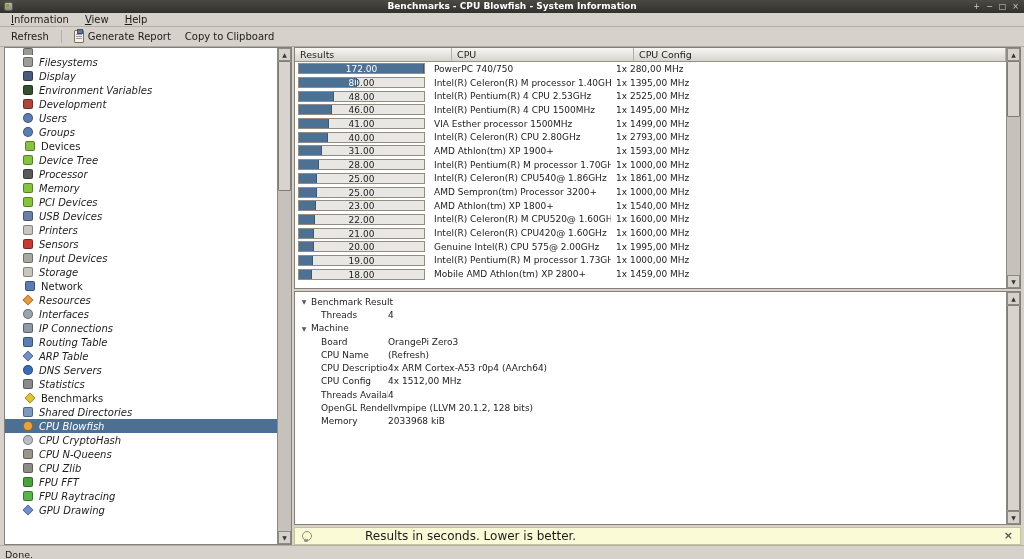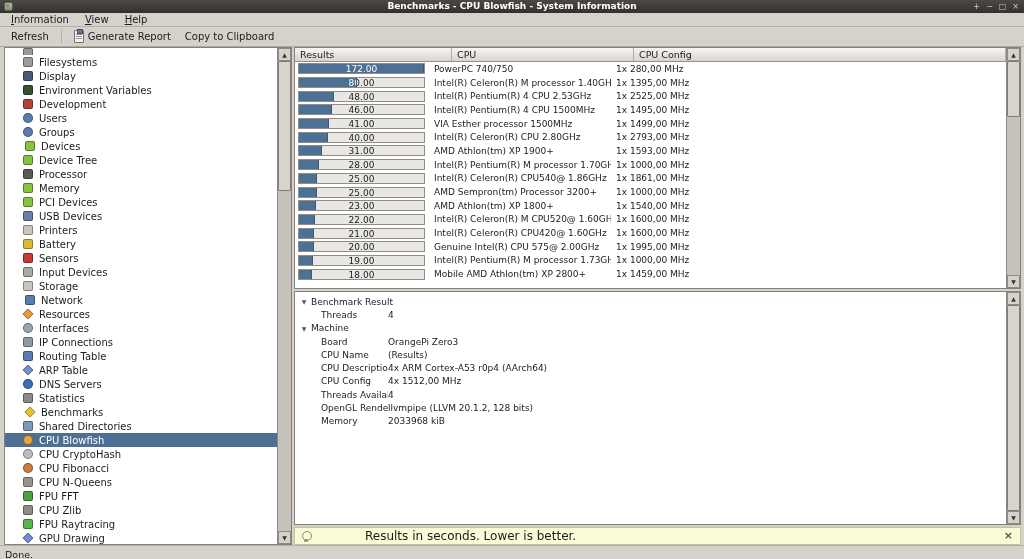--- a/index.html
+++ b/index.html
@@ -43,21 +43,21 @@
 
   
   .content{ flex:1 1 auto; display:flex; padding:0 3px 0 4px; gap:2px; height:498px; }
   .panel-border{ border:1px solid #84807a; background:#fff; }
 
   
   .sidebar{ width:288px; flex:0 0 auto; display:flex; }
   .tree{ flex:1 1 auto; overflow:hidden; background:#fff; padding-top:0; }
   .tree-row{ height:14px; display:flex; align-items:center; white-space:nowrap; cursor:default;}
   .tree-row.depth0{ padding-left:20px; }
-  .tree-row.depth1{ padding-left:18px; }
+  .tree-row.depth1{ padding-left:18px;font-style:italic; }
   .tree-row.partial{ height:7px; overflow:hidden; align-items:flex-start; }
   .tree-row.selected{ background:var(--sel); color:#fff; }
   .tree-icon{ width:10px; height:10px; margin-right:6px; flex:0 0 auto;
     border-radius:2px; border:1px solid rgba(0,0,0,.35);}
   .tree-icon.circle{ border-radius:50%; }
   .tree-icon.diamond{ border-radius:1px; transform:rotate(45deg) scale(.8); }
 
   
   .vscroll{ width:14px; flex:0 0 auto; background:#c6c2bb; border-left:1px solid #8d8983;
     display:flex; flex-direction:column;}
@@ -207,24 +207,20 @@
           </div>
           <div class="tree-row depth1">
             <span class="tree-icon square" style="background: rgb(109, 127, 168);"></span>
             <span class="tree-label">USB Devices</span>
           </div>
           <div class="tree-row depth1">
             <span class="tree-icon square" style="background: rgb(201, 198, 191);"></span>
             <span class="tree-label">Printers</span>
           </div>
           <div class="tree-row depth1">
-            <span class="tree-icon square" style="background: rgb(217, 184, 58);"></span>
-            <span class="tree-label">Battery</span>
-          </div>
-          <div class="tree-row depth1">
             <span class="tree-icon square" style="background: rgb(195, 59, 51);"></span>
             <span class="tree-label">Sensors</span>
           </div>
           <div class="tree-row depth1">
             <span class="tree-icon square" style="background: rgb(168, 168, 162);"></span>
             <span class="tree-label">Input Devices</span>
           </div>
           <div class="tree-row depth1">
             <span class="tree-icon square" style="background: rgb(201, 198, 191);"></span>
             <span class="tree-label">Storage</span>
@@ -271,34 +267,30 @@
           </div>
           <div class="tree-row depth1 selected">
             <span class="tree-icon circle" style="background: rgb(232, 163, 60);"></span>
             <span class="tree-label">CPU Blowfish</span>
           </div>
           <div class="tree-row depth1">
             <span class="tree-icon circle" style="background: rgb(185, 188, 198);"></span>
             <span class="tree-label">CPU CryptoHash</span>
           </div>
           <div class="tree-row depth1">
-            <span class="tree-icon circle" style="background: rgb(201, 126, 62);"></span>
-            <span class="tree-label">CPU Fibonacci</span>
-          </div>
-          <div class="tree-row depth1">
             <span class="tree-icon square" style="background: rgb(154, 149, 140);"></span>
             <span class="tree-label">CPU N-Queens</span>
           </div>
           <div class="tree-row depth1">
+            <span class="tree-icon square" style="background: rgb(143, 140, 133);"></span>
+            <span class="tree-label">CPU Zlib</span>
+          </div>
+          <div class="tree-row depth1">
             <span class="tree-icon square" style="background: rgb(73, 162, 60);"></span>
             <span class="tree-label">FPU FFT</span>
-          </div>
-          <div class="tree-row depth1">
-            <span class="tree-icon square" style="background: rgb(143, 140, 133);"></span>
-            <span class="tree-label">CPU Zlib</span>
           </div>
           <div class="tree-row depth1">
             <span class="tree-icon square" style="background: rgb(88, 180, 75);"></span>
             <span class="tree-label">FPU Raytracing</span>
           </div>
           <div class="tree-row depth1">
             <span class="tree-icon diamond" style="background: rgb(111, 143, 208);"></span>
             <span class="tree-label">GPU Drawing</span>
           </div>
         </div>
@@ -539,21 +531,21 @@
             <div class="drow">
               <span class="expander">▼</span>
               <span class="section-label">Machine</span>
             </div>
             <div class="drow">
               <span class="dkey">Board</span>
               <span class="dval">OrangePi Zero3</span>
             </div>
             <div class="drow">
               <span class="dkey">CPU Name</span>
-              <span class="dval">(Results)</span>
+              <span class="dval">(Refresh)</span>
             </div>
             <div class="drow">
               <span class="dkey">CPU Description</span>
               <span class="dval">4x ARM Cortex-A53 r0p4 (AArch64)</span>
             </div>
             <div class="drow">
               <span class="dkey">CPU Config</span>
               <span class="dval">4x 1512,00 MHz</span>
             </div>
             <div class="drow">

